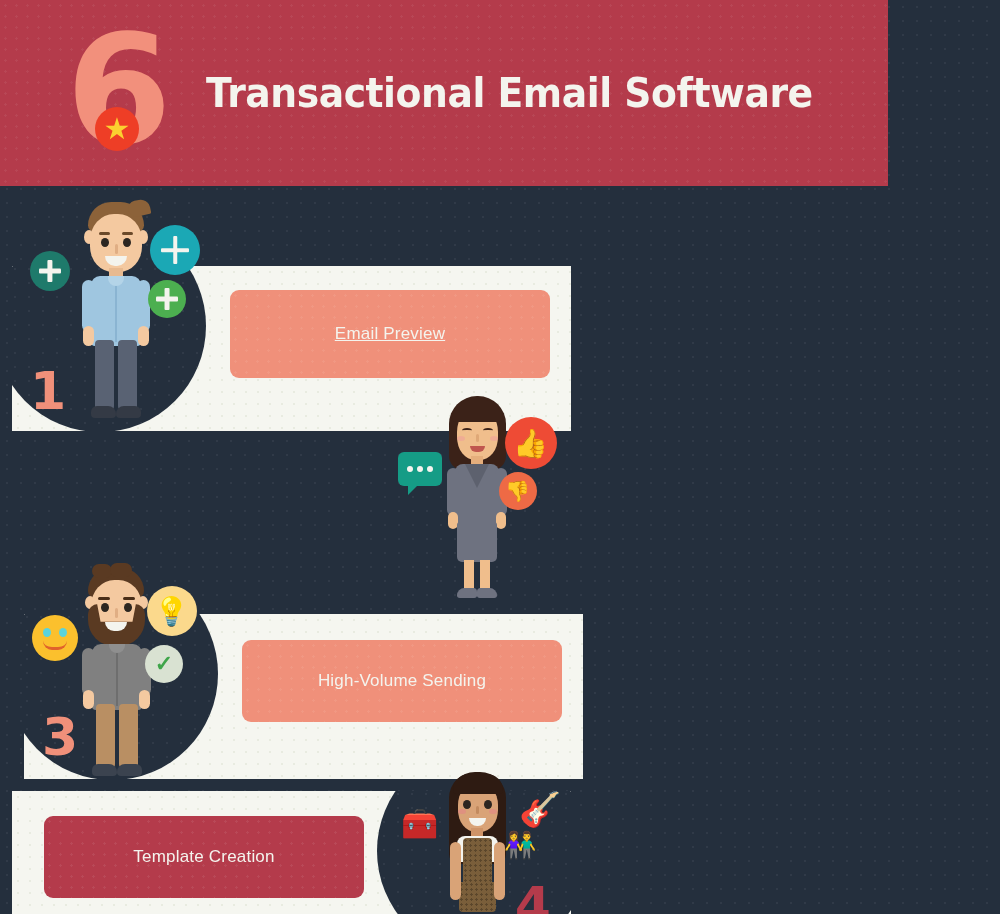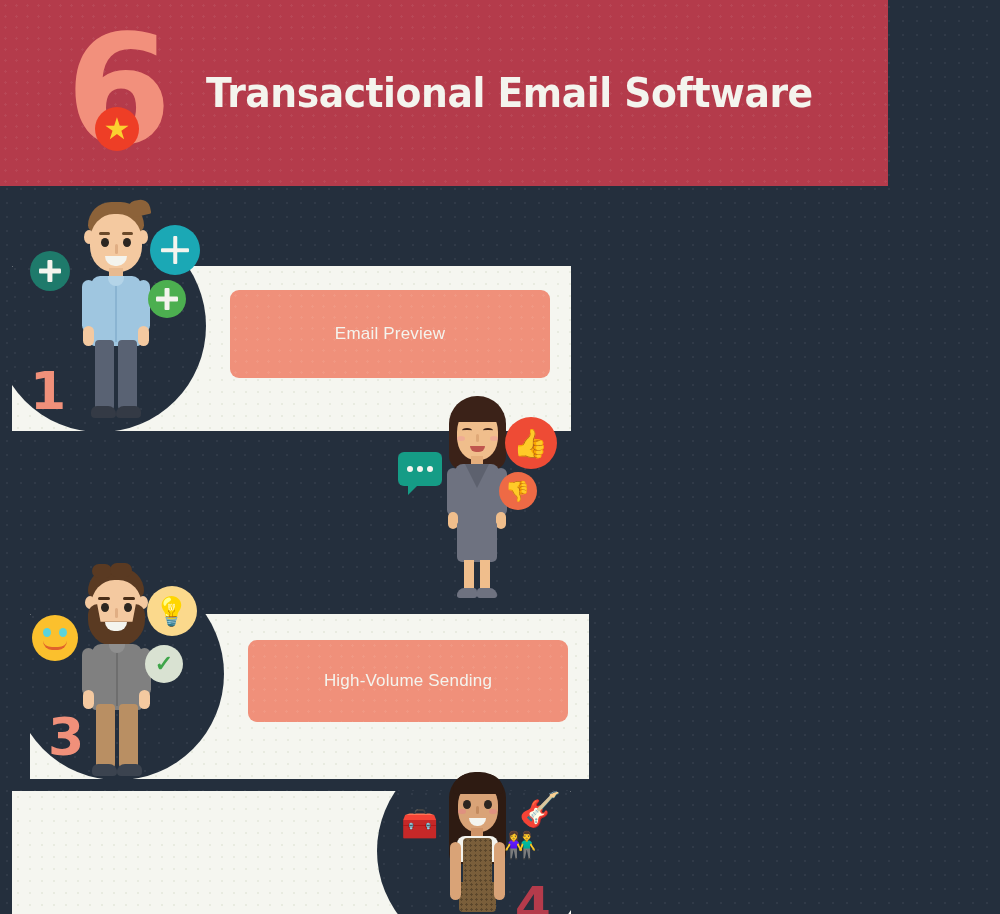--- a/index.html
+++ b/index.html
@@ -129,21 +129,21 @@
       <div id="num6">6</div>
       <div id="num6-badge">
         <span id="num6-star">★</span>
       </div>
     </div>
     <div id="header-title">Transactional Email Software</div>
   </div>
 
   <div class="card" style="left:12px; top:266px; width:559px; height:165px;">
     <div class="notch left"></div>
-    <div class="pill salmon" style="left:218px; top:24px; width:320px; height:88px;">
+    <div class="pill salmon" style="left:218px; top:24px; width:320px; height:88px;text-decoration:underline;">
       <span>Email Preview</span>
     </div>
     <div class="step-num salmon" style="left:18px; bottom:14px;">1</div>
   </div>
 
   <div class="person" style="left:68px; top:200px; width:96px; height:222px;">
 
     <div class="p-body" style="left:20px; top:2px; width:56px; height:30px; background:#8C6239;
          border-radius:28px 28px 8px 8px;"></div>
     <div class="p-body" style="left:60px; top:0px; width:22px; height:16px; background:#8C6239;
@@ -231,21 +231,21 @@
     <div class="p-body" style="left:40px; top:194px; width:20px; height:10px; background:#6E7280; border-radius:4px 8px 3px 3px;"></div>
   </div>
   <div class="bubble" style="left:398px; top:452px; width:44px; height:34px;">
     <span class="bdot"></span>
       <span class="bdot"></span>
       <span class="bdot"></span>
   </div>
   <div class="badge" style="left:505px; top:417px; width:52px; height:52px; background:#EE4B35; font-size:28px;">👍</div>
   <div class="badge" style="left:499px; top:472px; width:38px; height:38px; background:#EE6A45; font-size:20px;">👎</div>
 
-  <div class="card" style="left:30px; top:614px; width:559px; height:165px;">
+  <div class="card" style="left:24px; top:614px; width:559px; height:165px;">
     <div class="notch left"></div>
     <div class="pill salmon" style="left:218px; top:26px; width:320px; height:82px;">
       <span>High-Volume Sending</span>
     </div>
     <div class="step-num salmon" style="left:18px; bottom:16px;">3</div>
   </div>
 
   <div class="person" style="left:70px; top:564px; width:92px; height:212px;">
 
     <div class="p-body" style="left:18px; top:4px; width:56px; height:30px; background:#5A3A22; border-radius:26px 26px 8px 8px;"></div>
@@ -286,20 +286,23 @@
   <div class="badge" style="left:32px; top:615px; width:46px; height:46px; background:#FBC02D;">
     <div style="position:absolute; left:11px; top:13px; width:8px; height:9px; background:#5BD3DC; border-radius:50%;"></div>
     <div style="position:absolute; left:27px; top:13px; width:8px; height:9px; background:#5BD3DC; border-radius:50%;"></div>
     <div style="position:absolute; left:11px; top:26px; width:24px; height:9px; border-bottom:3px solid #E0622B; border-radius:0 0 12px 12px;"></div>
   </div>
   <div class="badge" style="left:147px; top:586px; width:50px; height:50px; background:#FBD98C; font-size:28px;">💡</div>
   <div class="badge" style="left:145px; top:645px; width:38px; height:38px; background:#D9E2D2; color:#3FA54A; font-size:22px;">✓</div>
 
   <div class="card" style="left:12px; top:791px; width:559px; height:123px;">
     <div class="notch right"></div>
+    <div class="pill maroon" style="left:32px; top:25px; width:320px; height:82px;">
+      <span>Template Creation</span>
+    </div>
     <div class="step-num maroon" style="right:20px; bottom:-18px;">4</div>
   </div>
 
   <div class="person" style="left:437px; top:772px; width:80px; height:142px; overflow:hidden;">
 
     <div class="p-body" style="left:12px; top:0px; width:57px; height:92px; background:#2E1B12; border-radius:26px 26px 10px 10px;"></div>
 
     <div class="p-head" style="left:21px; top:10px; width:40px; height:50px; background:#D9A377;"></div>
     <div class="p-body" style="left:16px; top:2px; width:50px; height:20px; background:#2E1B12; border-radius:24px 24px 6px 6px;"></div>
 

